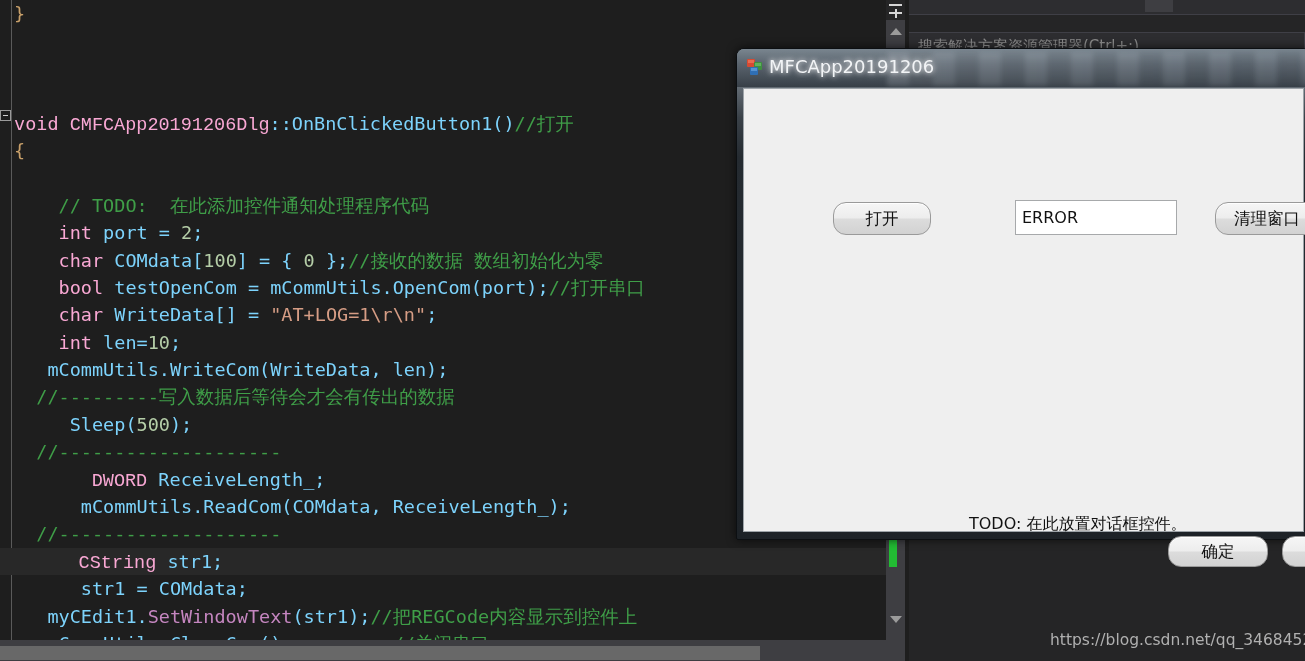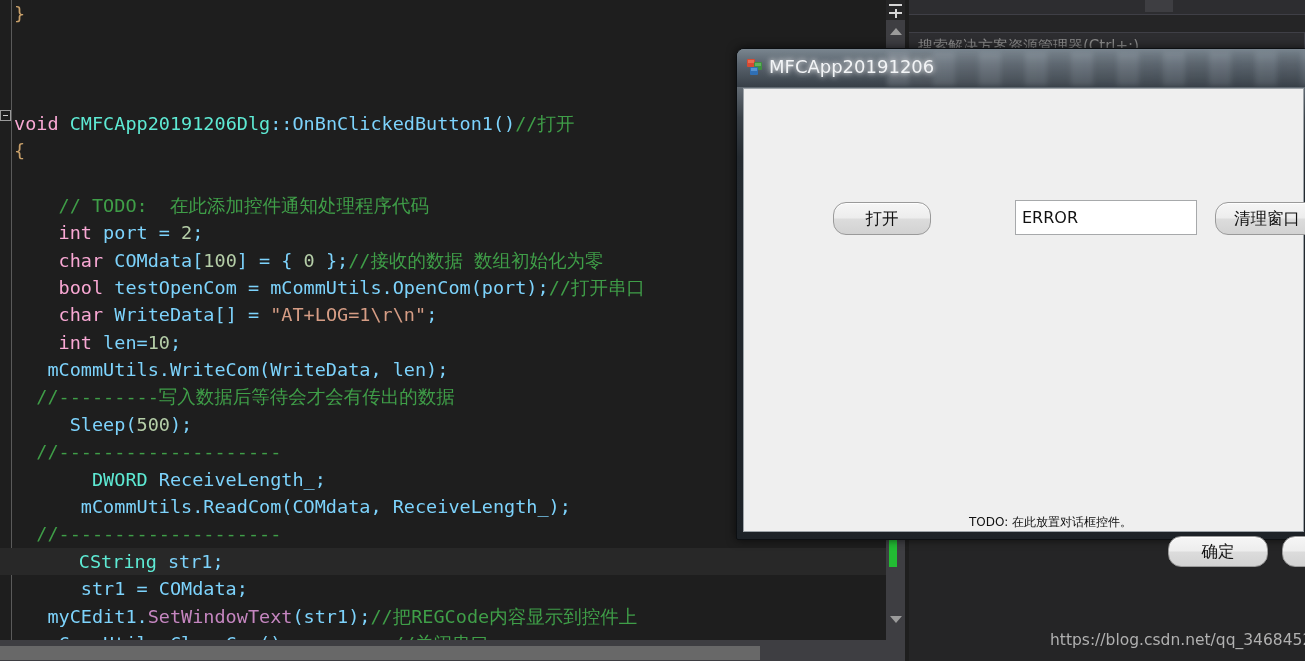--- a/index.html
+++ b/index.html
@@ -23,21 +23,21 @@
   }
   .code{
     position:absolute;left:0;top:0;width:886px;height:640px;
     font-family:"DejaVu Sans Mono","Liberation Mono",monospace;
     font-size:18.5px;line-height:27.4px;white-space:pre;
     color:#d4d4d4;
   }
   .code .ln{display:block;height:27.4px;padding-left:14px;}
   .code .ln.cur{background:#282828;padding-left:12px;}
   .kw{color:#f9a8d4;}
-  .type{color:#5eead4;}
+  .type{color:#f9a8d4;font-family:Liberation Mono, monospace;}
   .cmt{color:#3f9e48;}
   .str{color:#d69d85;}
   .num{color:#b5cea8;}
   .fn{color:#c586c0;}
   .pl{color:#7dd3fc;}
   .br{color:#c8a06a;}
 
   
   .vscroll{
     position:absolute;left:886px;top:0;width:19px;height:640px;background:#3e3e42;
@@ -151,26 +151,26 @@
     display:flex;align-items:center;justify-content:center;
     box-shadow:inset 0 1px 0 rgba(255,255,255,.85);
   }
   .txtbox{
     position:absolute;background:#ffffff;border:1px solid #a7a9ab;
     box-sizing:border-box;color:#111;font-size:16px;
     font-family:"DejaVu Sans",sans-serif;display:flex;align-items:center;
     padding-left:6px;
   }
   .todo-text{
-    position:absolute;left:225px;top:425px;color:#111;font-size:12px;
+    position:absolute;left:225px;top:425px;color:#111;font-size:16px;
     font-family:"DejaVu Sans",sans-serif;white-space:nowrap;
   }
   .btn-open{left:89px;top:113px;width:98px;height:33px;}
   .btn-clear{left:471px;top:113px;width:104px;height:33px;}
-  .edit-result{left:271px;top:111px;width:182px;height:35px;}
+  .edit-result{left:271px;top:111px;width:162px;height:35px;}
   .btn-ok{left:424px;top:447px;width:100px;height:31px;}
   .btn-cancel{left:538px;top:447px;width:100px;height:31px;}
 </style>
 </head>
 <body>
 
 <div id="root">
 
   <div class="editor">
     <div class="gutter-line"></div>

